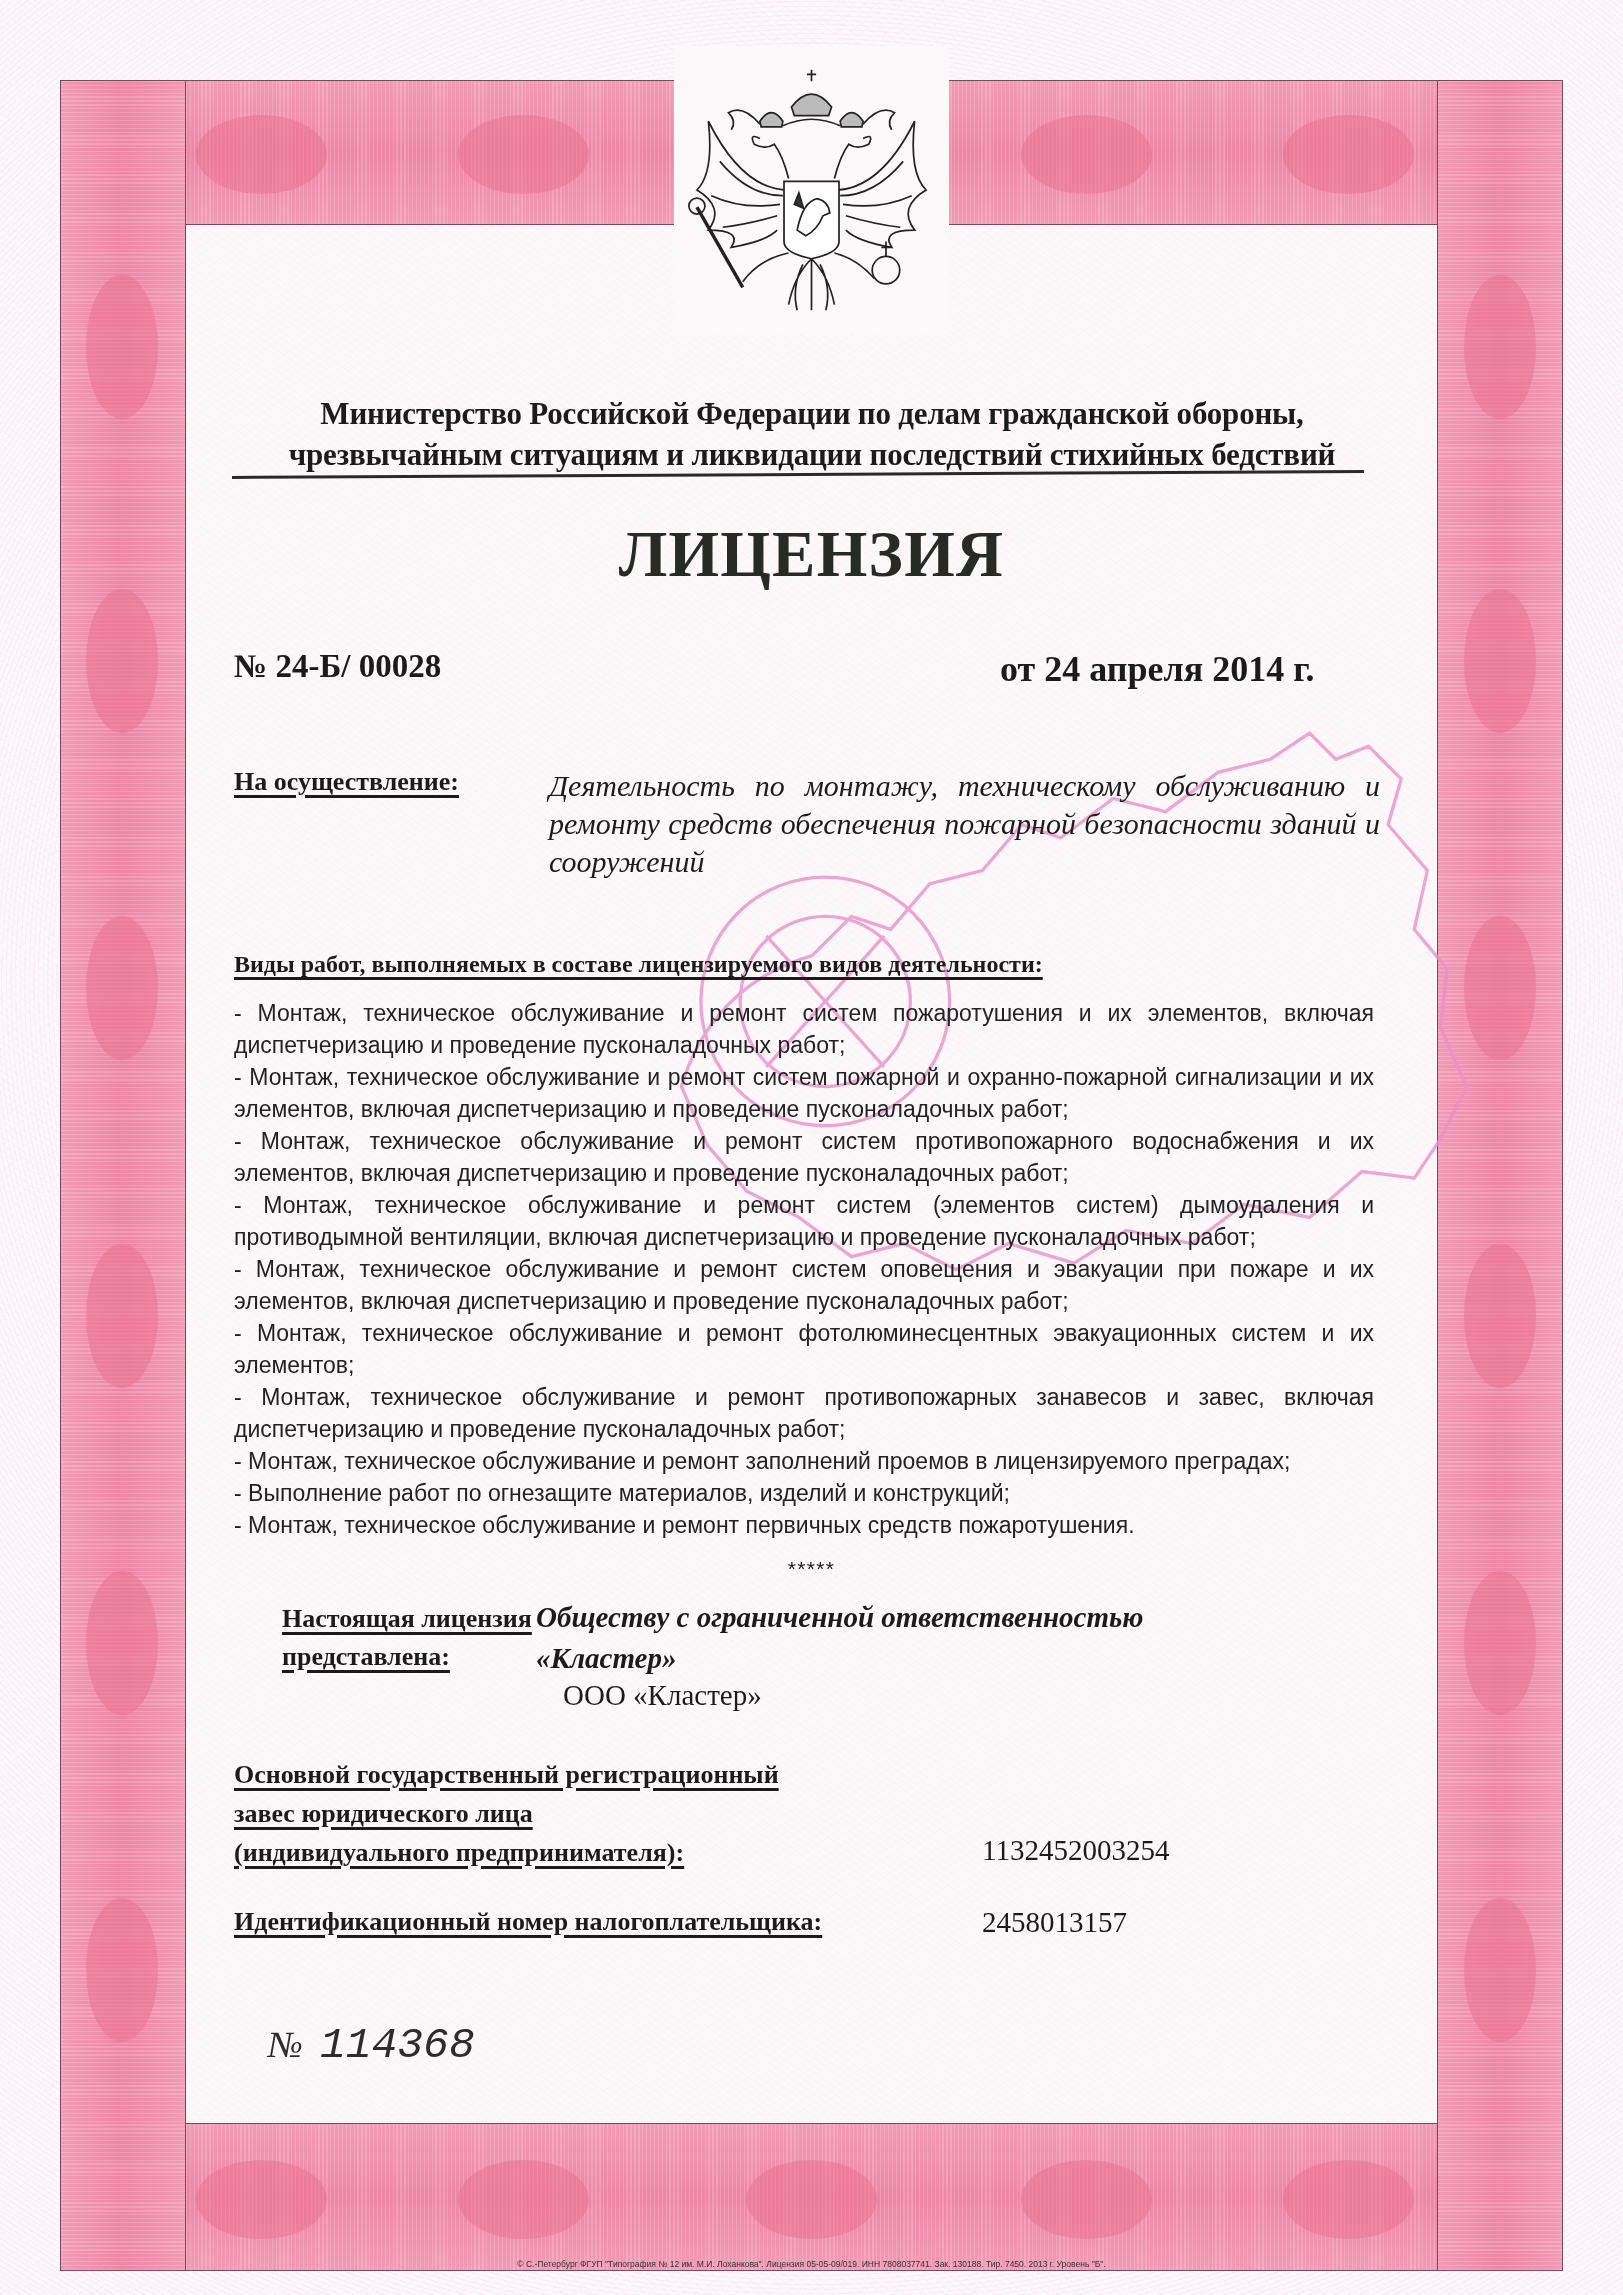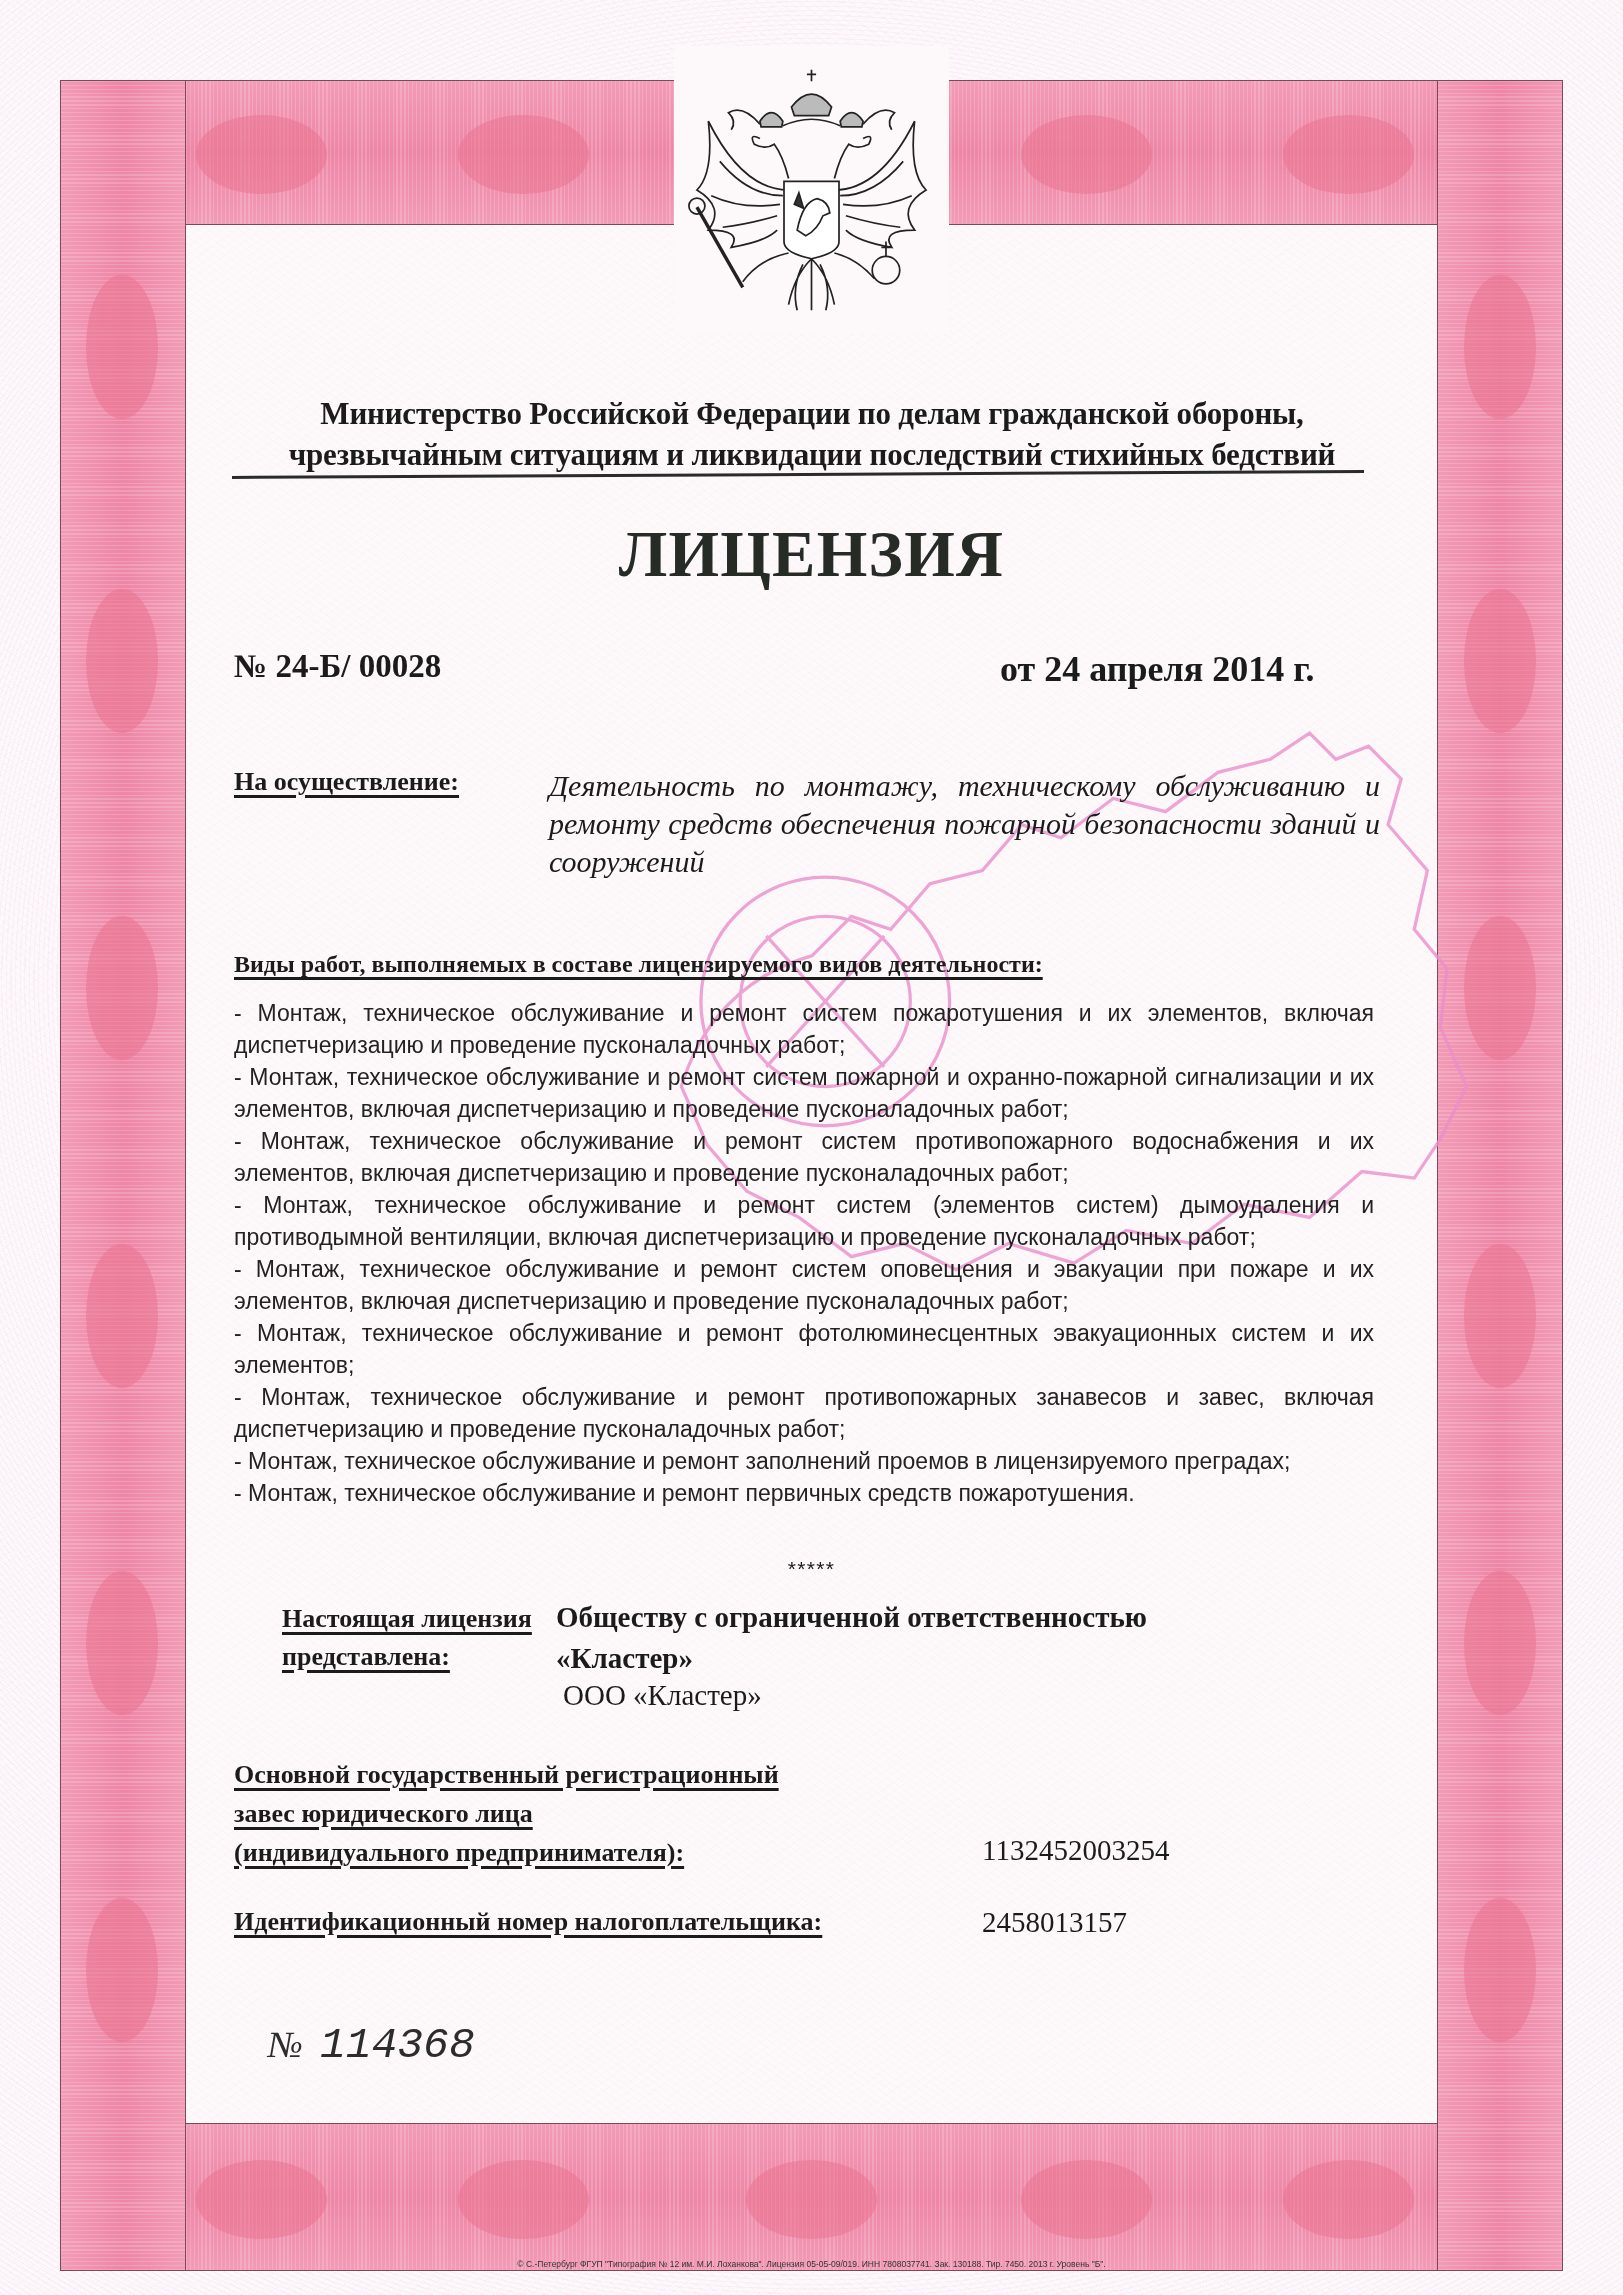--- a/index.html
+++ b/index.html
@@ -68,21 +68,21 @@
     }
     .types-heading { position:absolute; left:234px; top:935px; font-size:24px;margin-top:16px; }
     .types-list {
       position:absolute; left:234px; top:997px; width:1140px;
       font-family:"Liberation Sans", sans-serif; font-size:23px; line-height:32px; color:#222;
     }
     .types-list .item { text-align:justify; text-align-last:left; }
     .stars { position:absolute; left:0; width:1623px; top:1557px; text-align:center; font-family:"Liberation Sans", sans-serif; font-size:21px; letter-spacing:1.3px; }
     .holder-label { position:absolute; left:234px; top:1600px; font-size:26px; line-height:38px; width:301px; }
     .holder-label span { display:inline-block;margin-left:48px; }
-    .holder-name { position:absolute; left:556px; top:1597px; font-weight:bold; font-size:29px; line-height:41px; }
+    .holder-name { position:absolute; left:536px; top:1597px; font-weight:bold; font-size:29px; line-height:41px;font-style:italic; }
     .holder-short { position:absolute; left:563px; top:1679px; font-size:29px; }
     .ogrn-label { position:absolute; left:234px; top:1755px; font-size:26px; line-height:39px; }
     .ogrn-label div { width:fit-content; }
     .ogrn-value { position:absolute; left:982px; top:1834px; font-size:29px; }
     .inn-label { position:absolute; left:234px; top:1907px; font-size:26px; }
     .inn-value { position:absolute; left:982px; top:1906px; font-size:29px; }
     .serial { position:absolute; left:268px; top:2021px; font-family:"Liberation Mono", monospace; font-size:43px; color:#2c2c2c;font-style:italic; }
     .serial .no { font-family:"Liberation Serif", serif; font-size:37px; margin-right:17px; }
     .imprint { position:absolute; left:0; width:1623px; top:2259px; text-align:center; font-family:"Liberation Sans", sans-serif; font-size:8.5px; color:#333; }
   </style>
@@ -183,20 +183,21 @@
 <div class="types-heading label-u">Виды работ, выполняемых в составе лицензируемого видов деятельности:</div>
 <div class="types-list">
   <div class="item">- Монтаж, техническое обслуживание и ремонт систем пожаротушения и их элементов, включая диспетчеризацию и проведение пусконаладочных работ;</div>
   <div class="item">- Монтаж, техническое обслуживание и ремонт систем пожарной и охранно-пожарной сигнализации и их элементов, включая диспетчеризацию и проведение пусконаладочных работ;</div>
   <div class="item">- Монтаж, техническое обслуживание и ремонт систем противопожарного водоснабжения и их элементов, включая диспетчеризацию и проведение пусконаладочных работ;</div>
   <div class="item">- Монтаж, техническое обслуживание и ремонт систем (элементов систем) дымоудаления и противодымной вентиляции, включая диспетчеризацию и проведение пусконаладочных работ;</div>
   <div class="item">- Монтаж, техническое обслуживание и ремонт систем оповещения и эвакуации при пожаре и их элементов, включая диспетчеризацию и проведение пусконаладочных работ;</div>
   <div class="item">- Монтаж, техническое обслуживание и ремонт фотолюминесцентных эвакуационных систем и их элементов;</div>
   <div class="item">- Монтаж, техническое обслуживание и ремонт противопожарных занавесов и завес, включая диспетчеризацию и проведение пусконаладочных работ;</div>
   <div class="item">- Монтаж, техническое обслуживание и ремонт заполнений проемов в лицензируемого преградах;</div>
+  <div class="item">- Выполнение работ по огнезащите материалов, изделий и конструкций;</div>
   <div class="item">- Монтаж, техническое обслуживание и ремонт первичных средств пожаротушения.</div>
 </div>
 <div class="stars">*****</div>
 
 <div class="holder-label">
   <span class="label-u">Настоящая лицензия</span><br>
   <span class="label-u">представлена:</span>
 </div>
 <div class="holder-name">
   <div>Обществу с ограниченной ответственностью</div>

